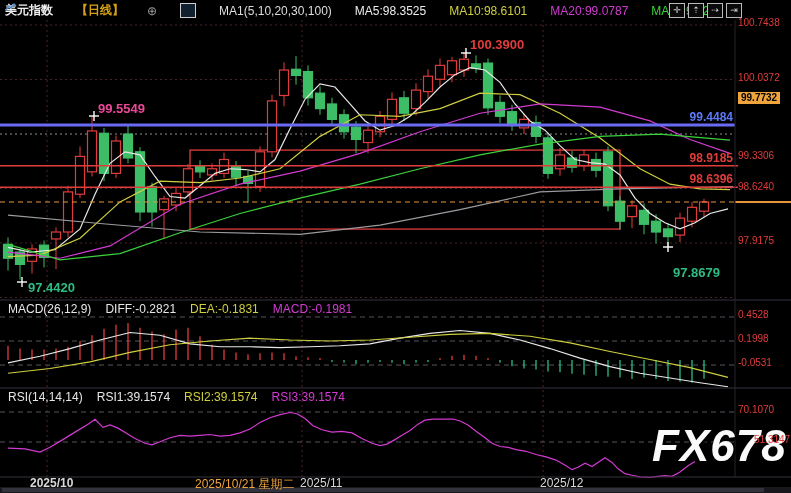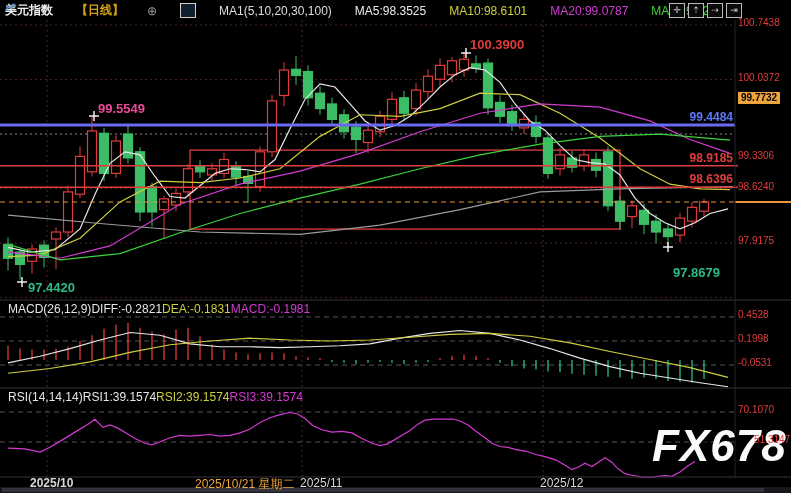--- a/index.html
+++ b/index.html
@@ -15,21 +15,21 @@
   .hdr .ico{display:inline-flex;width:14px;height:13px;border:1px solid #cfcfcf;background:#10202e;
             align-items:center;justify-content:center;}
   .hdr .ma5{color:#ececec;} .hdr .ma10{color:#cfcf3f;} .hdr .ma20{color:#d23bd2;} .hdr .ma30{color:#3bd23b;}
   .tools{position:absolute;right:49px;top:3px;display:flex;gap:3px;}
   .tools .tbtn{width:14px;height:13px;border:1px solid #b9b9b9;color:#cfcfcf;font-size:9px;line-height:13px;
                text-align:center;background:#0a0a0a;cursor:pointer;}
   .alab{position:absolute;font-size:10px;color:#e13c3c;white-space:nowrap;}
   .alab.hl{background:#f0a43c;color:#000;font-weight:bold;padding:0 3px 1px 3px;}
   .lvl{position:absolute;font-size:12px;font-weight:bold;white-space:nowrap;text-align:right;}
   .ann{position:absolute;font-size:13px;font-weight:bold;white-space:nowrap;}
-  .row-lbl{position:absolute;display:flex;font-size:12px;white-space:nowrap;}
+  .row-lbl{position:absolute;display:flex;gap:14px;font-size:12px;white-space:nowrap;}
   .row-lbl .w{color:#e6e6e6;} .row-lbl .y{color:#cfcf3f;} .row-lbl .m{color:#d23bd2;}
   .tlab{position:absolute;font-size:12px;color:#d9d9d9;white-space:nowrap;top:476px;}
   .tlab.hl{color:#f0a43c;}
   .wm{position:absolute;left:652px;top:421px;font-size:44px;font-weight:bold;color:#fafafa;
       letter-spacing:1px;text-shadow:0 0 3px #000,2px 2px 2px #000;font-style:italic;}
   .sbar{position:absolute;left:0;top:487px;width:791px;height:6px;background:#17171c;}
   .sbar .hdl{position:absolute;left:2px;top:1px;width:762px;height:4px;background:#32323c;}
 </style>
 </head>
 <body>

